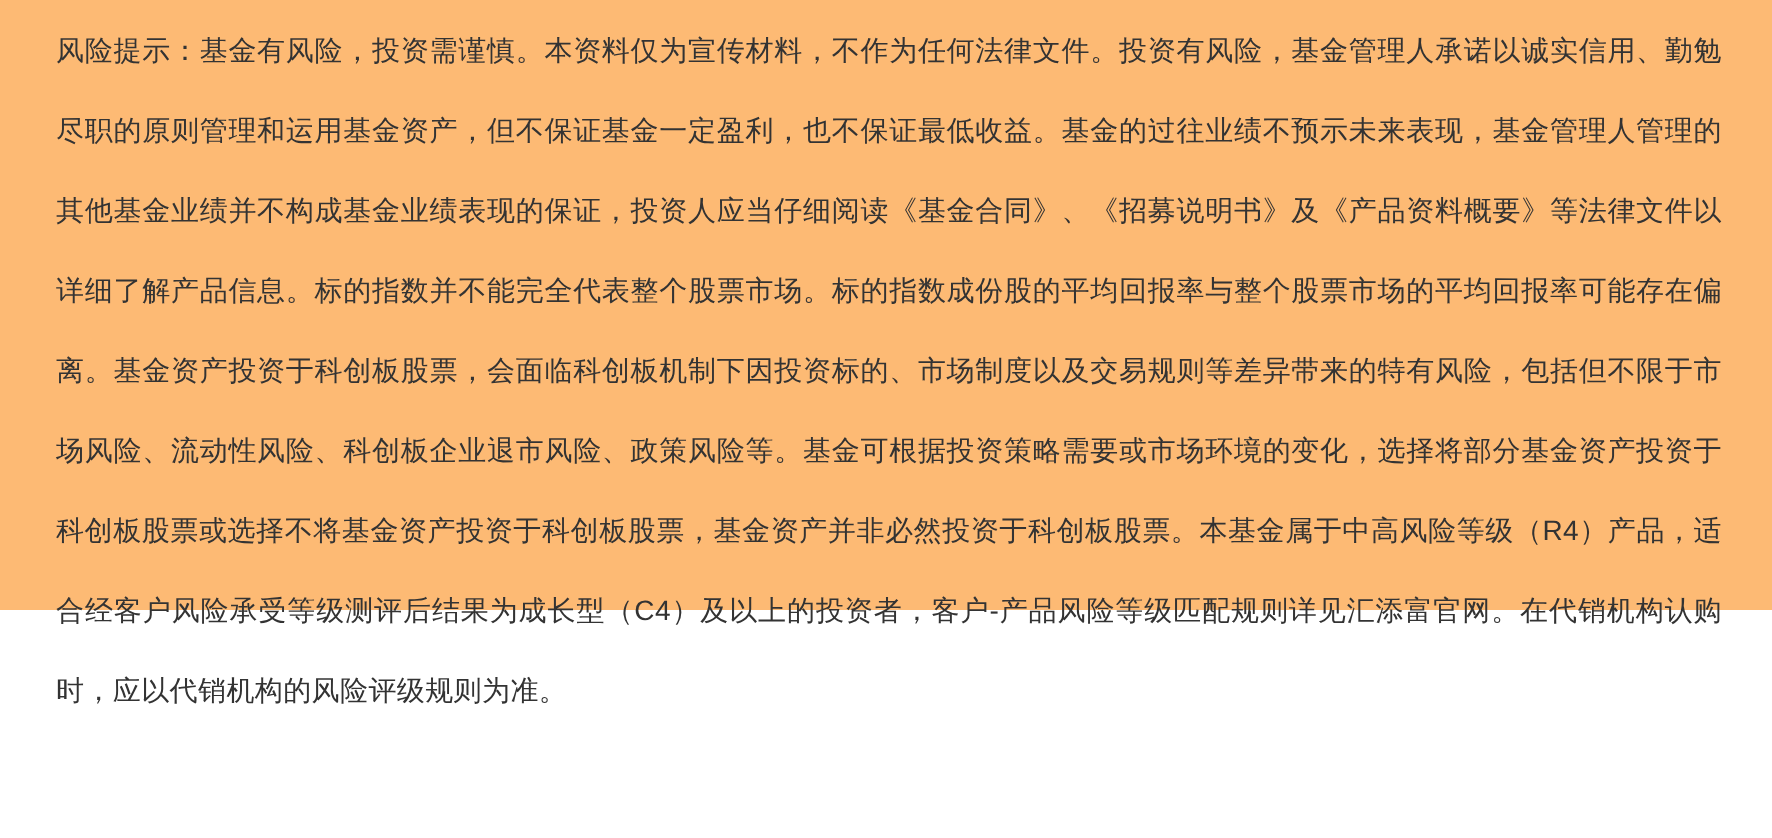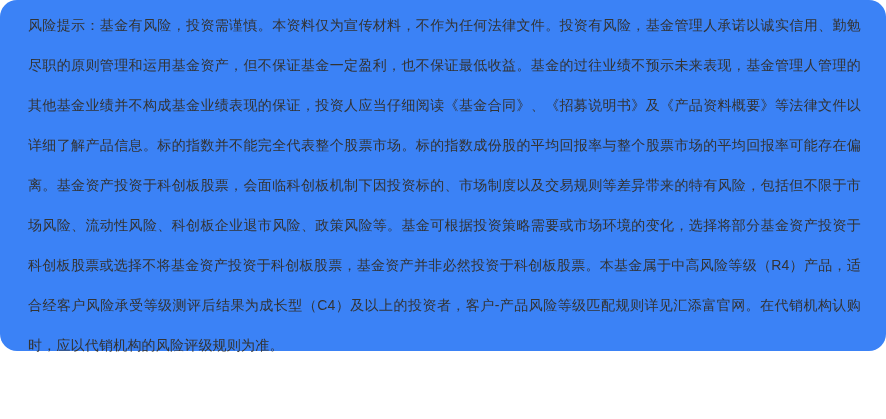--- a/index.html
+++ b/index.html
@@ -8,23 +8,22 @@
   }
   body {
     width: 886px;
     height: 419px;
     background: #ffffff;
     overflow: hidden;
   }
   .page {
     position: relative;
     width: 886px;
-    height: 351px;
-    background: #3b82f6;
-    border-radius: 17px;
+    height: 305px;
+    background: #fdba74;
   }
   .disclaimer {
     position: absolute;
     left: 28px;
     top: 5px;
     width: 833px;
     margin: 0;
     font-family: "Liberation Sans", "DejaVu Sans", sans-serif;
     font-size: 14px;
     line-height: 40px;

